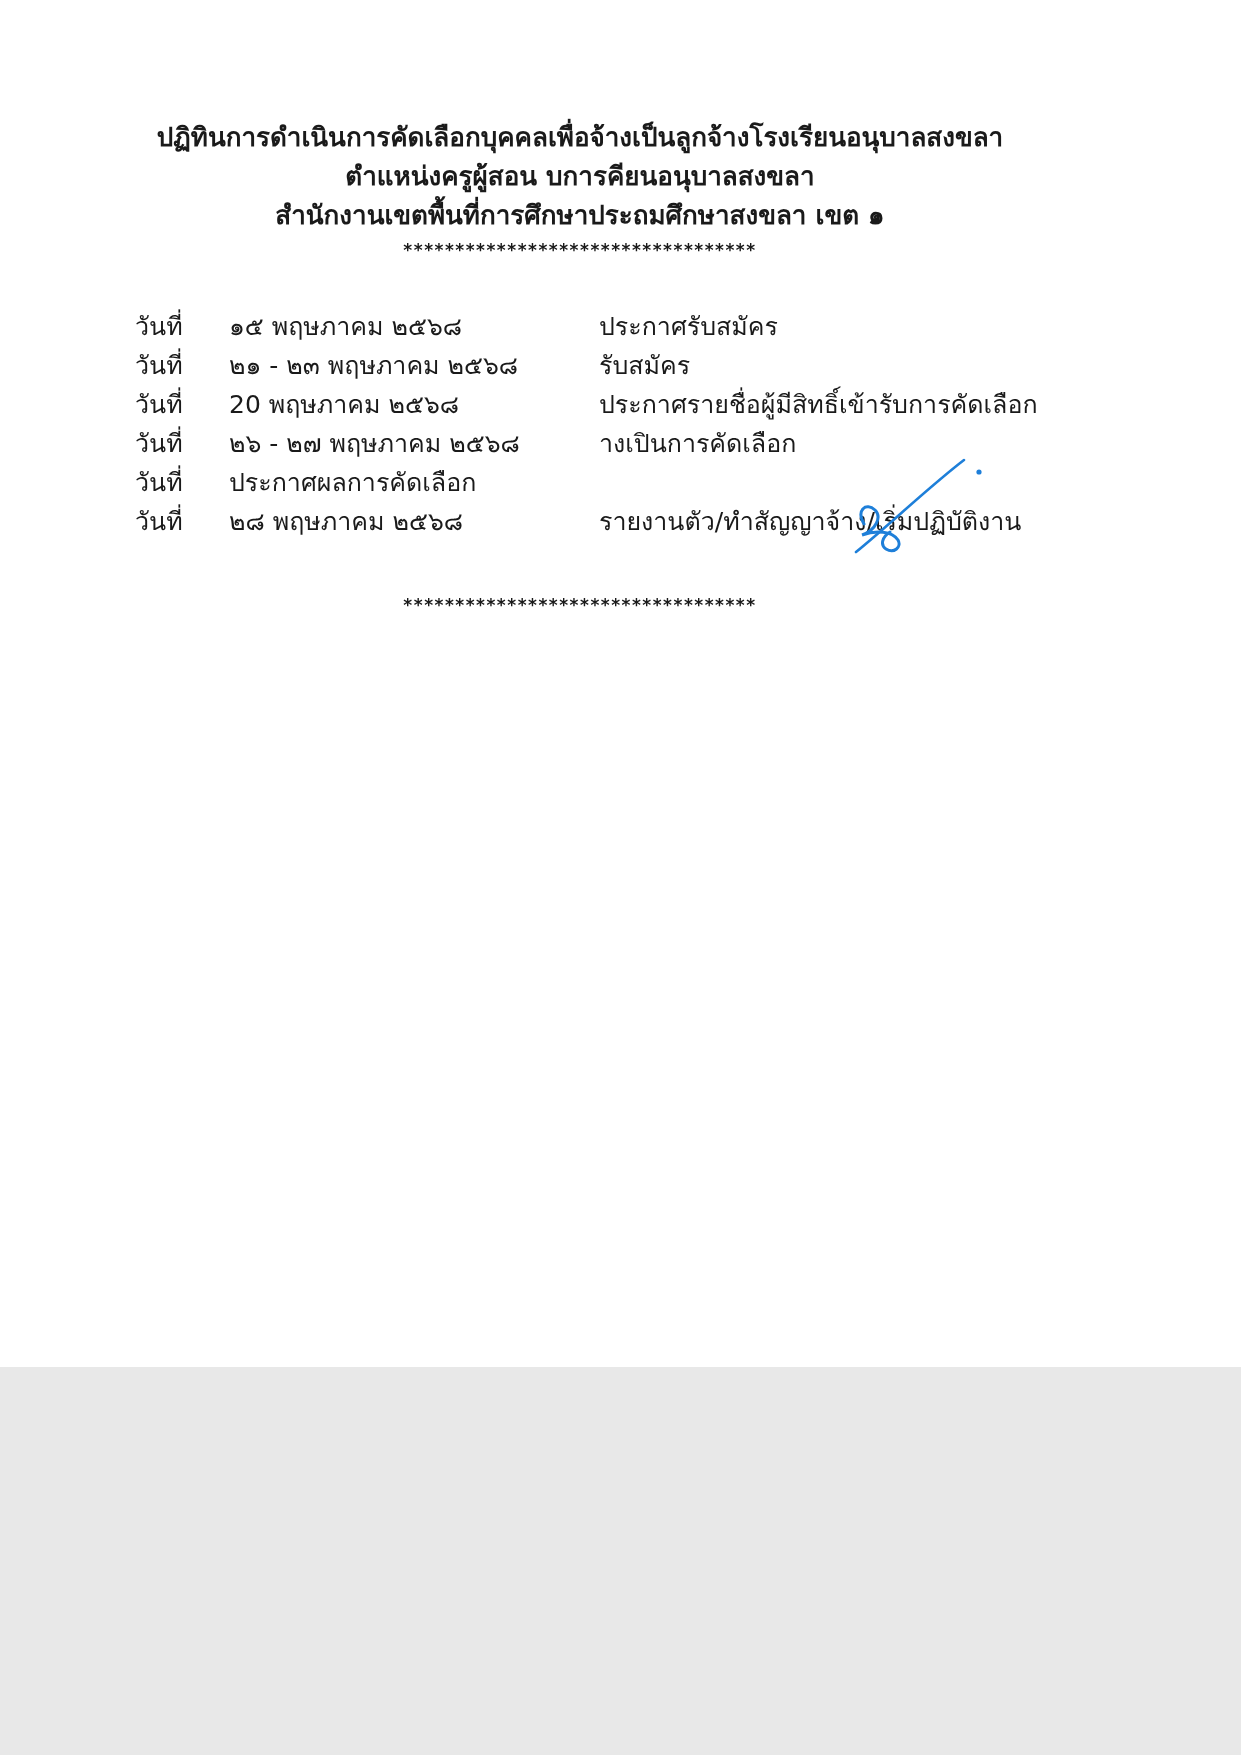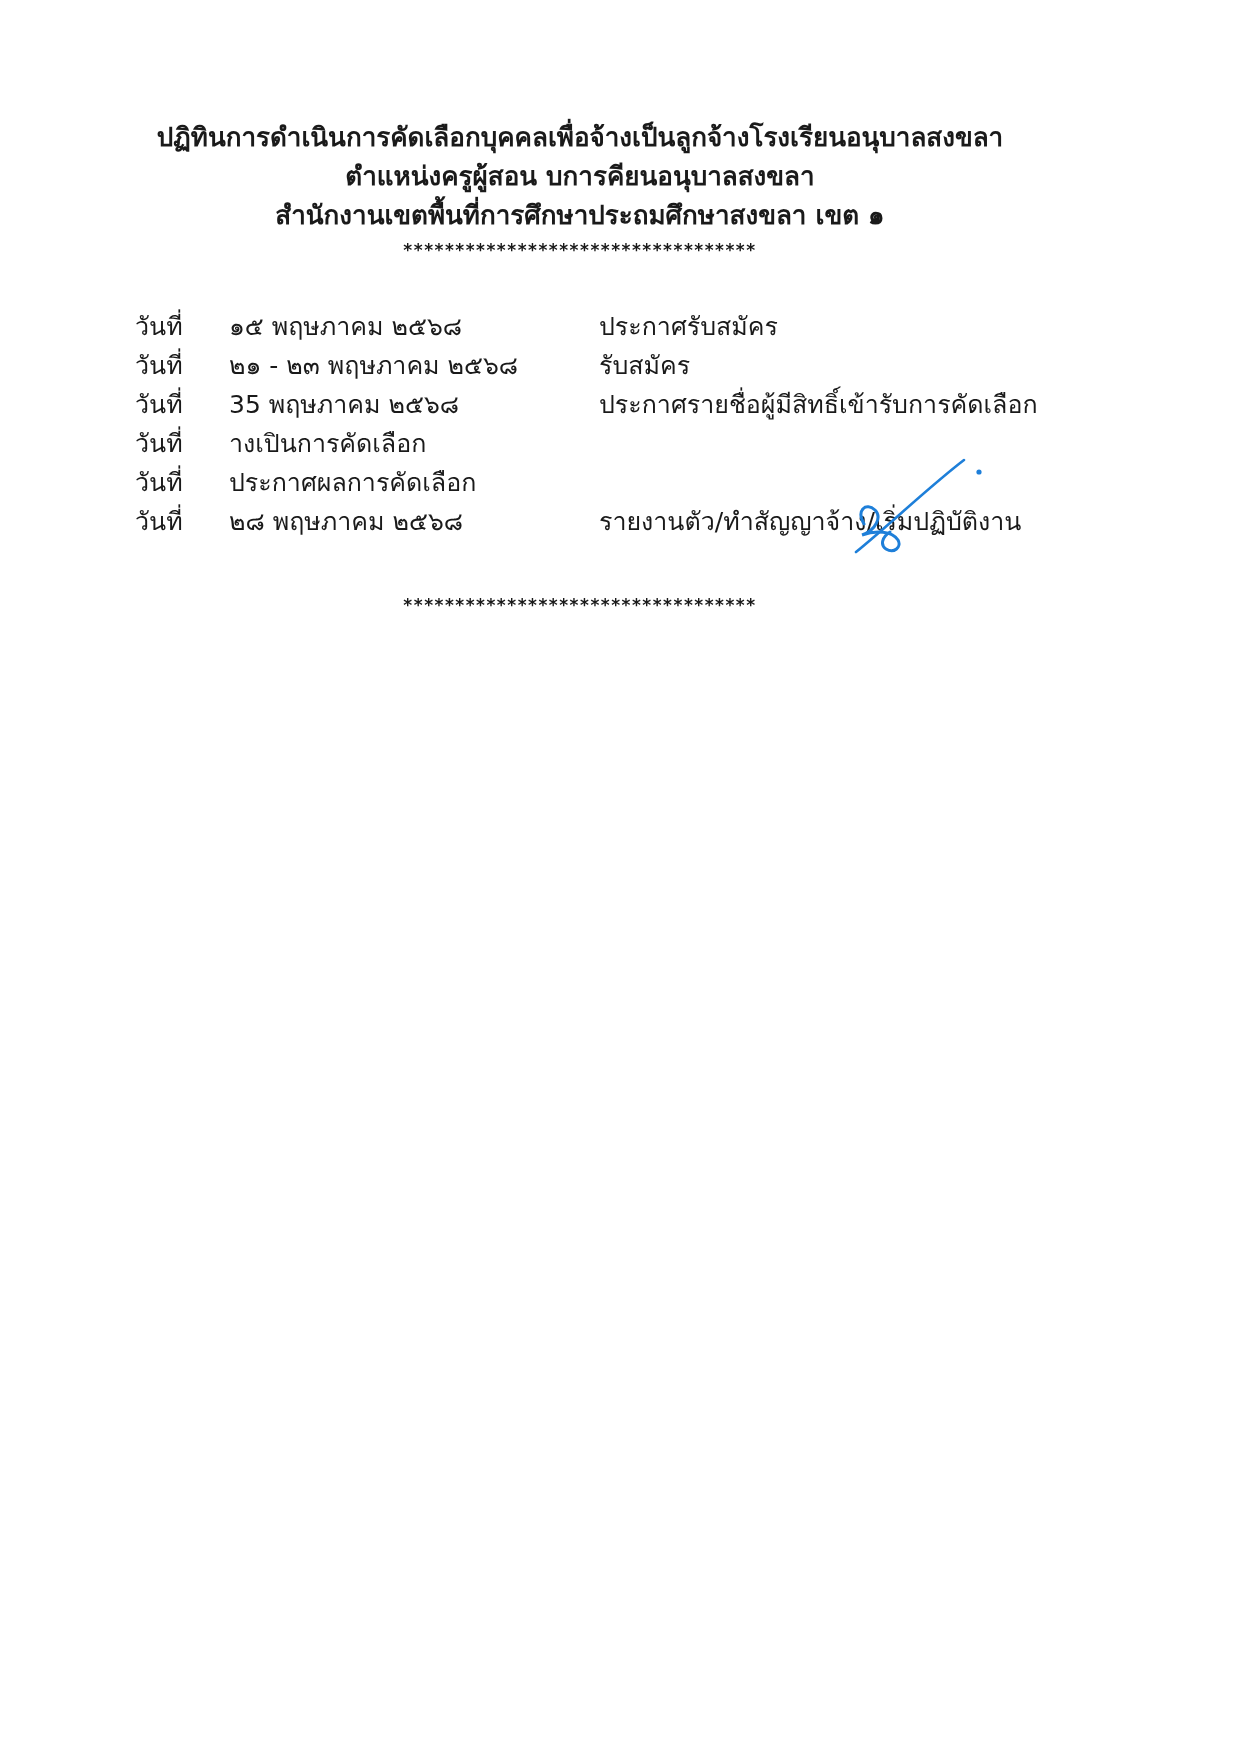--- a/index.html
+++ b/index.html
@@ -4,21 +4,21 @@
 <style>
   html, body {
     margin: 0;
     padding: 0;
     background: #e8e8e8;
     font-family: "DejaVu Sans", "Liberation Sans", sans-serif;
   }
   .page {
     position: relative;
     width: 1241px;
-    height: 1755px;
+    height: 1367px;
     margin: 0 auto;
     background: #ffffff;
     color: #1a1a1a;
     overflow: hidden;
   }
   .content {
     position: relative;
     width: 1160px;
   }
   .titles {
@@ -86,26 +86,27 @@
       </div>
 
       <div class="schedule-row">
         <span class="cell-label">วันที่</span>
         <span class="cell-date">๒๑ - ๒๓  พฤษภาคม  ๒๕๖๘</span>
         <span class="cell-activity">รับสมัคร</span>
       </div>
 
       <div class="schedule-row">
         <span class="cell-label">วันที่</span>
-        <span class="cell-date">35  พฤษภาคม  ๒๕๖๘</span>
+        <span class="cell-date">20  พฤษภาคม  ๒๕๖๘</span>
         <span class="cell-activity">ประกาศรายชื่อผู้มีสิทธิ์เข้ารับการคัดเลือก</span>
       </div>
 
       <div class="schedule-row">
         <span class="cell-label">วันที่</span>
+        <span class="cell-date">๒๖ - ๒๗  พฤษภาคม  ๒๕๖๘</span>
         <span class="cell-activity">างเปินการคัดเลือก</span>
       </div>
 
       <div class="schedule-row">
         <span class="cell-label">วันที่</span>
         <span class="cell-activity">ประกาศผลการคัดเลือก</span>
       </div>
 
       <div class="schedule-row">
         <span class="cell-label">วันที่</span>

